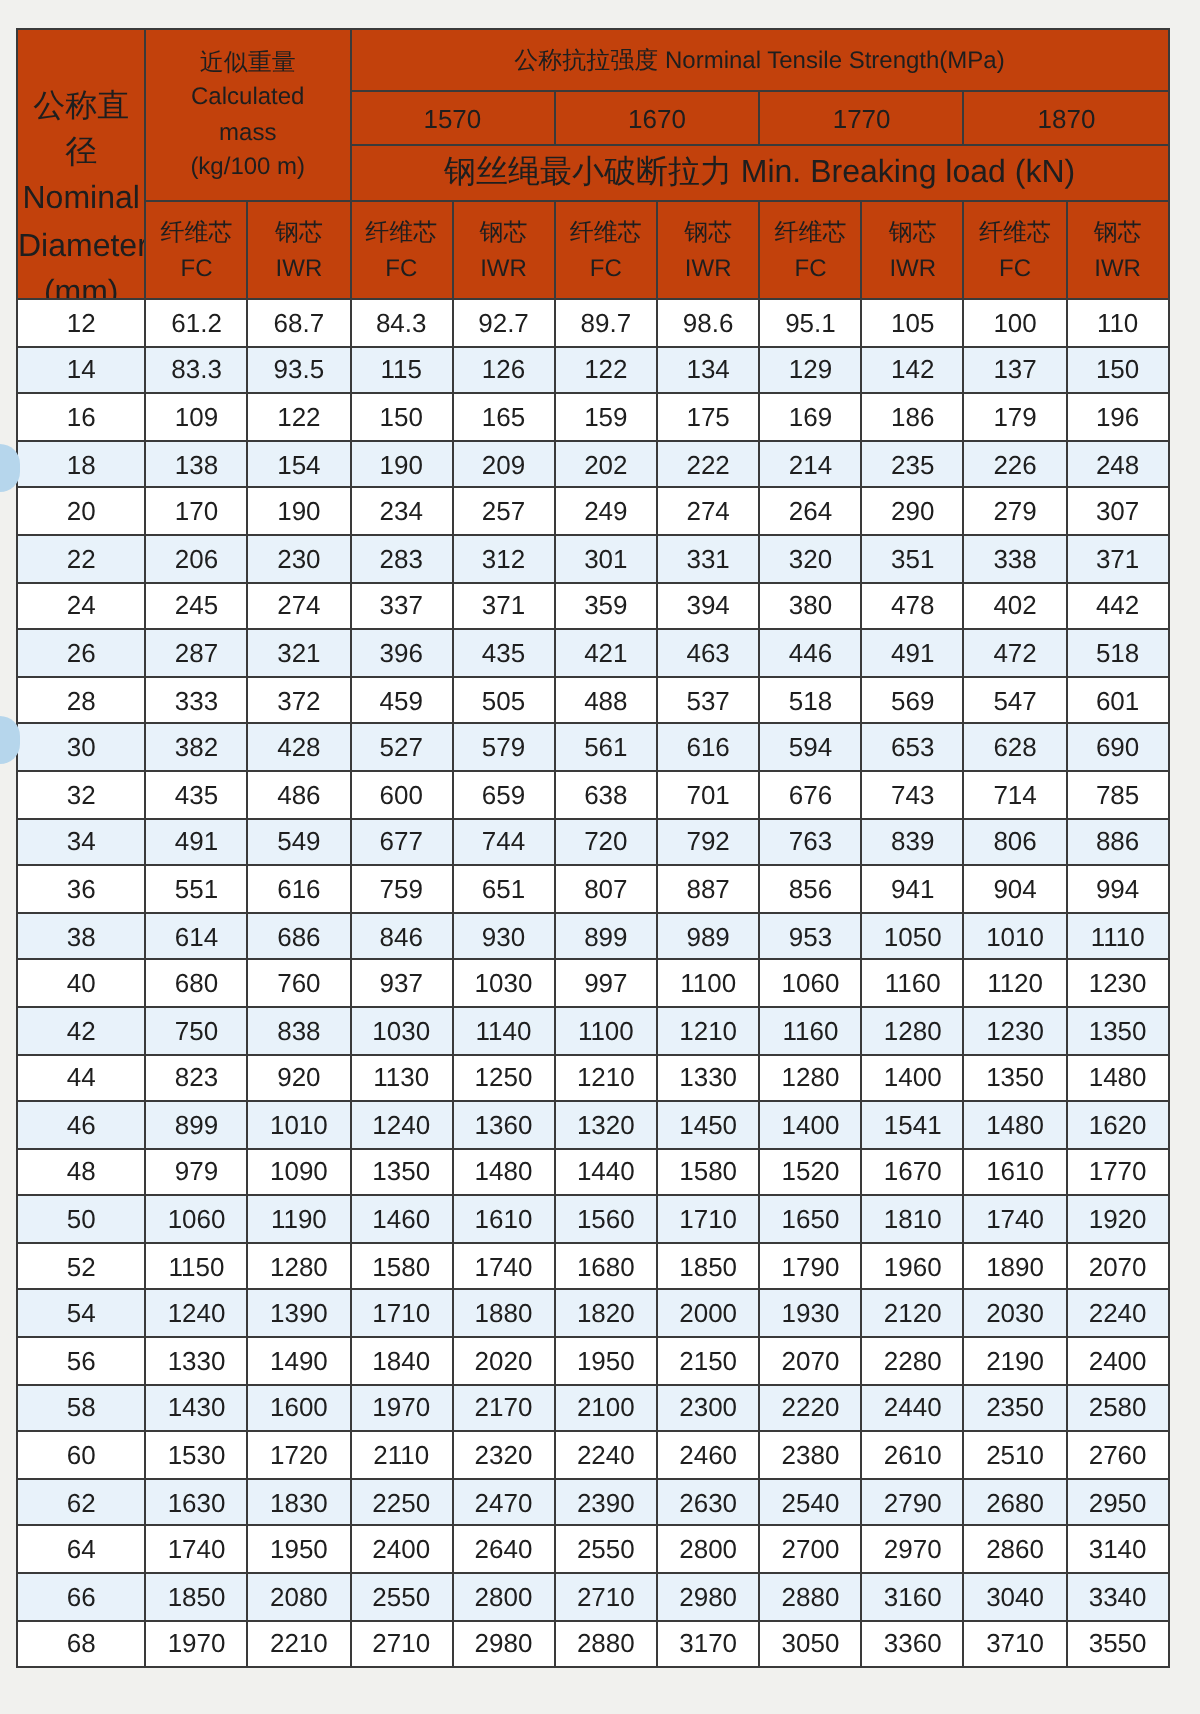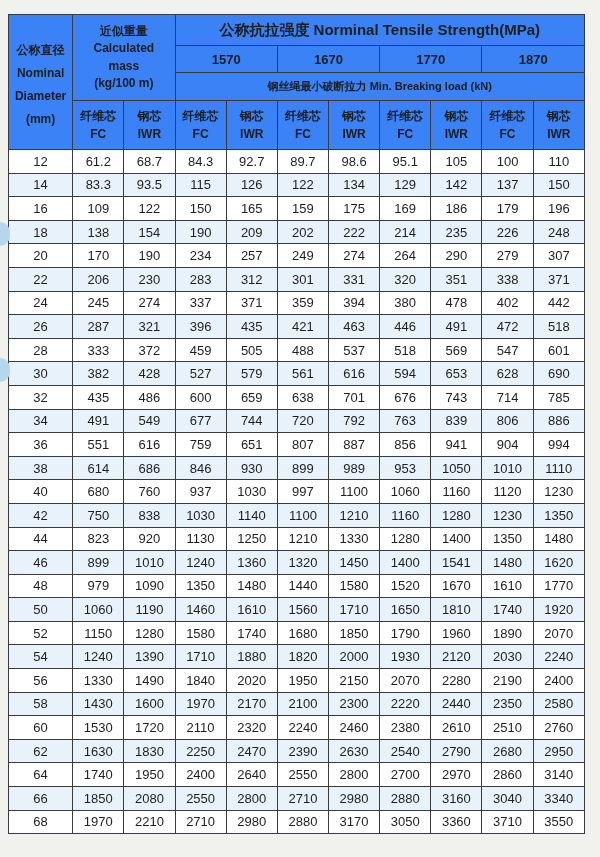--- a/index.html
+++ b/index.html
@@ -35,43 +35,43 @@
   }
   table.spec th, table.spec td {
     border: 1.5px solid #3a3a3a;
     text-align: center;
     vertical-align: middle;
     color: #1e1e1e;
     padding: 0;
     overflow: hidden;
   }
   thead th {
-    background: #3b82f6;
-    font-weight: bold;
+    background: #c2410c;
+    font-weight: normal;
   }
   th.diam { vertical-align: top; }
   th.diam .hblock {
     height: 86px;
     margin-top: 6px;
     display: flex;
     flex-direction: column;
-    justify-content: space-between;
+    justify-content: flex-start;
     line-height: 1.45;
-    font-size: 12px;
+    font-size: 16px;
   }
   th.mass .hblock {
     display: flex;
     flex-direction: column;
     justify-content: center;
     line-height: 1.45;
     font-size: 12px;
   }
-  tr.r1 th.strength { height: 30px; font-size: 15px; }
+  tr.r1 th.strength { height: 30px; font-size: 12px; }
   tr.r2 th.grade    { height: 26px; font-size: 13px; margin-left: 23px; }
-  tr.r3 th.breaking { height: 27px; font-size: 11px; }
+  tr.r3 th.breaking { height: 27px; font-size: 16px; }
   tr.r4 th.core     { height: 48px; font-size: 12px; line-height: 1.5; margin-left: 8px; }
 
   tbody td {
     height: 22.6px;
     font-size: 13px;
     background: #ffffff;
   }
   tbody tr.alt td { background: #e8f2fa; }
 </style>
 </head>

